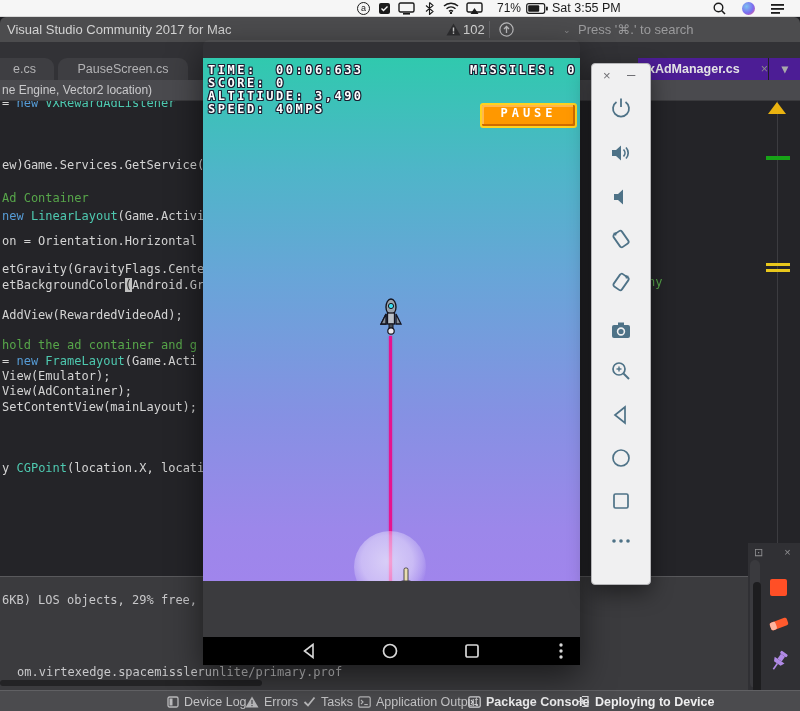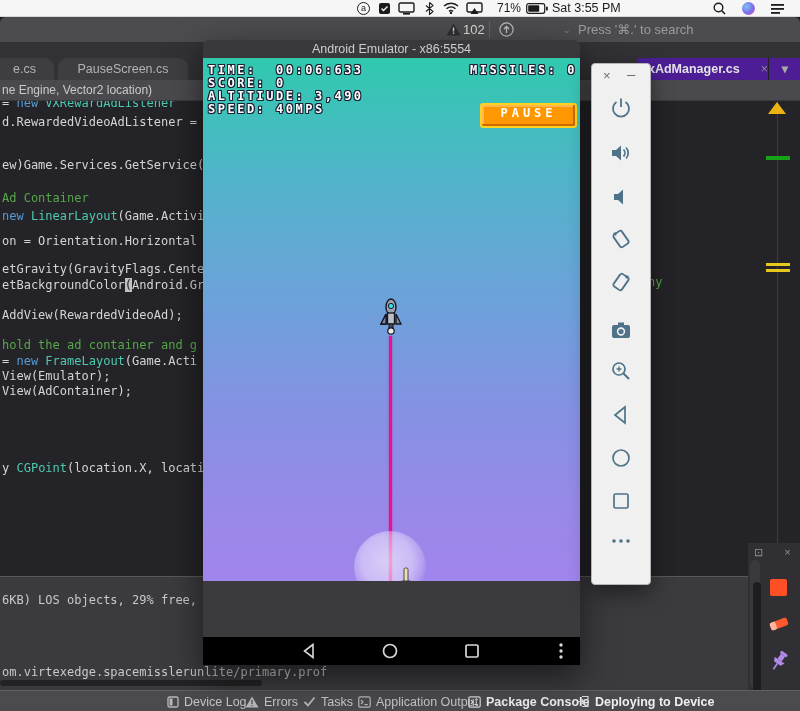--- a/index.html
+++ b/index.html
@@ -140,20 +140,21 @@
     <div class="mb-item" style="left:770px;">
       <svg width="15" height="12" viewBox="0 0 15 12">
           <rect x="1" y="2" width="13" height="1.8" fill="#1b1b1b"></rect>
           <rect x="1" y="6" width="13" height="1.8" fill="#1b1b1b"></rect>
           <rect x="1" y="10" width="9" height="1.8" fill="#1b1b1b"></rect>
         </svg>
     </div>
   </div>
 
   <div class="abs vs-title">
+    <span class="vs-title-text">Visual Studio Community 2017 for Mac</span>
     <svg class="abs" style="left:446px;top:6px;" width="15" height="13" viewBox="0 0 15 13">
         <path d="M7.5 0.5L14.5 12.5H0.5z" fill="#2e2e30"></path>
         <rect x="6.8" y="4.5" width="1.4" height="4" fill="#cfcfcf"></rect>
         <rect x="6.8" y="9.5" width="1.4" height="1.4" fill="#cfcfcf"></rect>
       </svg>
     <span class="warn-num">102</span>
     <div class="tb-sep"></div>
     <svg class="abs" style="left:499px;top:5px;" width="15" height="15" viewBox="0 0 15 15">
         <circle cx="7.5" cy="7.5" r="6.6" fill="none" stroke="#bdbdbf" stroke-width="1.2"></circle>
         <path d="M7.5 11V5M5 7l2.5-2.5L10 7" stroke="#bdbdbf" stroke-width="1.3" fill="none"></path>
@@ -178,45 +179,45 @@
     </div>
   </div>
 
   <div class="abs breadcrumb">
     <span style="padding-left:2px;">ne Engine, Vector2 location)</span>
   </div>
 
   <div class="abs code-area">
     <div style="position:absolute;left:0;top:0;width:800px;height:476px;overflow:hidden;">
         <div class="code-line" style="top: -4px;"><span class="seg-p">= </span><span class="seg-k">new </span><span class="seg-t">VXRewardAdListener</span></div>
-        <div class="code-line" style="top: 15px;"><span class="seg-p">d.RewardedVideoAdListener =</span></div>
         <div class="code-line" style="top: 58px;"><span class="seg-p">ew)Game.Services.GetService(</span></div>
         <div class="code-line" style="top: 91px;"><span class="seg-c">Ad Container</span></div>
         <div class="code-line" style="top: 109px;"><span class="seg-k">new </span><span class="seg-t">LinearLayout</span><span class="seg-p">(Game.Activi</span></div>
         <div class="code-line" style="top: 134px;"><span class="seg-p">on = Orientation.Horizontal</span></div>
         <div class="code-line" style="top: 162px;"><span class="seg-p">etGravity(GravityFlags.Center</span></div>
         <div class="code-line" style="top: 178px;"><span class="seg-p">etBackgroundColor</span><span class="seg-hl">(</span><span class="seg-p">Android.Gra</span></div>
         <div class="code-line" style="top: 208px;"><span class="seg-p">AddView(RewardedVideoAd);</span></div>
         <div class="code-line" style="top: 238px;"><span class="seg-c">hold the ad container and g</span></div>
         <div class="code-line" style="top: 254px;"><span class="seg-p">= </span><span class="seg-k">new </span><span class="seg-t">FrameLayout</span><span class="seg-p">(Game.Acti</span></div>
         <div class="code-line" style="top: 269px;"><span class="seg-p">View(Emulator);</span></div>
         <div class="code-line" style="top: 284px;"><span class="seg-p">View(AdContainer);</span></div>
+        <div class="code-line" style="top: 300px;"><span class="seg-p">SetContentView(mainLayout);</span></div>
         <div class="code-line" style="top: 361px;"><span class="seg-p">y </span><span class="seg-t">CGPoint</span><span class="seg-p">(location.X, locatio</span></div>
       </div>
     <span class="frag-right">ny</span>
     <div class="margin-line"></div>
     <div class="ann-tri"></div>
     <div class="ann-green"></div>
     <div class="ann-y1"></div>
     <div class="ann-y2"></div>
   </div>
 
   <div class="abs output">
     <span class="out-line" style="left:2px;top:16px;width:201px;overflow:hidden;display:inline-block;">6KB) LOS objects, 29% free, 9MB</span>
-    <span class="out-line" style="left:2px;top:88px;">om.virtexedge.spacemisslerunlite/primary.prof</span>
+    <span class="out-line" style="left:17px;top:88px;">om.virtexedge.spacemisslerunlite/primary.prof</span>
     <div class="hthumb"></div>
   </div>
 
   <div class="abs statusbar">
     <div class="st-item" style="left:167px;">
       <svg width="12" height="12" viewBox="0 0 12 12">
           <rect x="1" y="1" width="10" height="10" rx="1.5" fill="none" stroke="#b9b9bb" stroke-width="1.3"></rect>
           <rect x="2.5" y="2.5" width="3" height="7" fill="#b9b9bb"></rect>
         </svg>
       <span>Device Log</span>
@@ -276,23 +277,20 @@
         <g transform="rotate(35 10 12)">
           <rect x="6" y="2" width="8" height="3" rx="1" fill="#b08ae6"></rect>
           <rect x="7.5" y="5" width="5" height="6" fill="#b08ae6"></rect>
           <path d="M4 11h12l-2 4H6z" fill="#b08ae6"></path>
           <rect x="9.3" y="15" width="1.6" height="7" fill="#b08ae6"></rect>
         </g>
       </svg>
   </div>
 
   <div class="abs emu">
-    <div class="emu-title">
-      <span>Android Emulator - x86:5554</span>
-    </div>
     <div class="emu-screen">
       <span class="hud" style="left:5px;top:5px;">TIME:  00:06:633</span>
       <span class="hud" style="left:5px;top:18px;">SCORE: 0</span>
       <span class="hud" style="left:5px;top:31px;">ALTITIUDE: 3,490</span>
       <span class="hud" style="left:5px;top:44px;">SPEED: 40MPS</span>
       <span class="hud" style="left:267px;top:5px;">MISSILES: 0</span>
       <div class="pause-btn">
         <span>PAUSE</span>
       </div>
       <div class="trail"></div>

